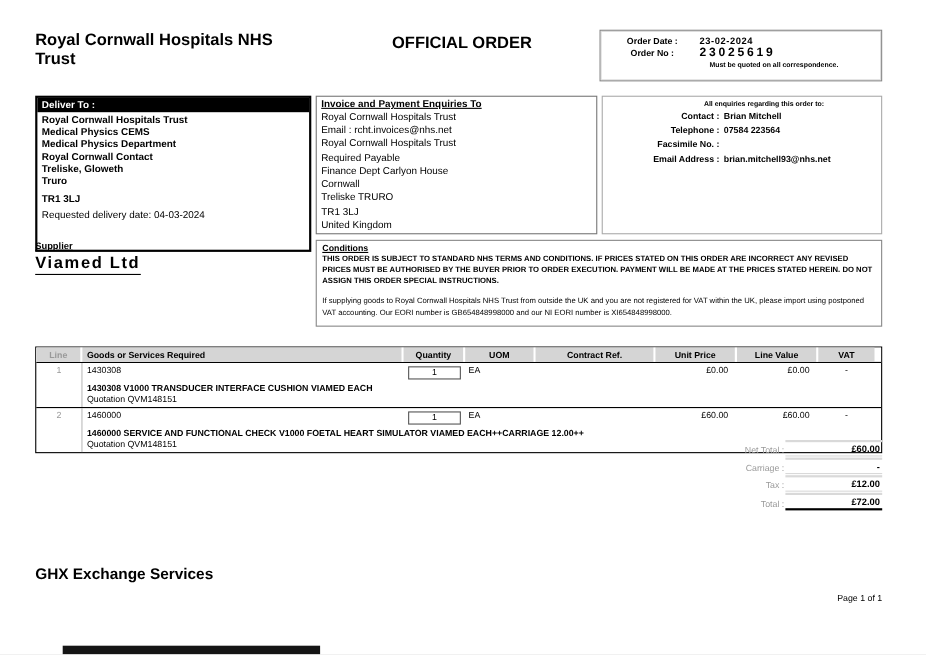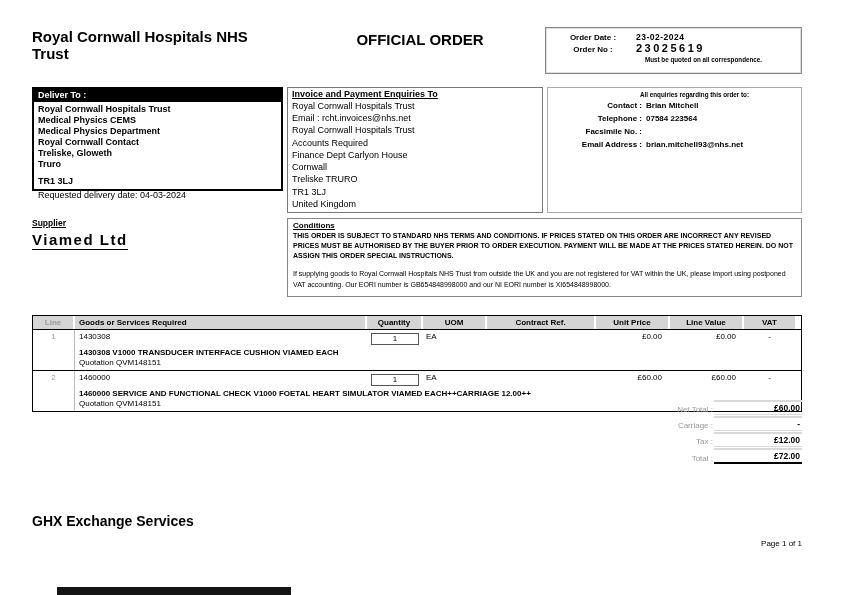--- a/index.html
+++ b/index.html
@@ -27,41 +27,41 @@
     padding: 4px 8px 2px 8px;
   }
   .order-row { display: grid; grid-template-columns: 78px 1fr; column-gap: 4px; align-items: baseline; }
   .order-row .lbl { font-size: 8px; font-weight: bold; text-align: center; }
   .order-date-val { font-size: 8.5px; font-weight: bold; letter-spacing: .5px; }
   .order-no-val { font-size: 11px; font-weight: bold; letter-spacing: 2.5px; }
   .quote-note { font-size: 6.3px; font-weight: bold; text-align: center; margin-top: 2px; padding-left: 60px; }
 
   
   .deliver-box {
-    position: absolute; left: 32px; top: 87px; width: 251px; height: 104px;
+    position: absolute; left: 32px; top: 87px; width: 251px; height: 142px;
     border: 2px solid #000; background: #fff;
   }
   .deliver-header {
     background: #000; color: #fff; font-size: 9px; font-weight: bold;
     padding: 1px 4px 2px 4px;
   }
   .deliver-lines { padding: 2px 4px 0 4px; font-size: 9px; font-weight: bold; line-height: 1.23; }
   .deliver-postcode { padding: 6px 4px 0 4px; font-size: 9px; font-weight: bold; }
   .deliver-reqdate { padding: 4px 4px 0 4px; font-size: 9px; }
 
   .invoice-box {
     position: absolute; left: 287px; top: 87px; width: 256px; height: 126px;
     border: 1px solid #777; padding: 1px 4px;
   }
   .invoice-header { font-size: 9px; font-weight: bold; text-decoration: underline; margin-bottom: 1px; }
   .invoice-lines { font-size: 9px; line-height: 1.36; }
 
   .enquiries-box {
     position: absolute; left: 547px; top: 87px; width: 255px; height: 126px;
-    border: 1px solid #aaa; padding: 3px 2px;
+    border: 1px solid #aaa; padding: 3px 14px;
   }
   .enquiries-heading { font-size: 6.3px; font-weight: bold; text-align: center; padding-left: 40px; margin-bottom: 3px; }
   .enquiry-row { display: grid; grid-template-columns: 92px 1fr; column-gap: 4px; margin-bottom: 4px; }
   .enquiry-row .lbl { font-size: 8px; font-weight: bold; text-align: right; }
   .enquiry-row .val { font-size: 8px; font-weight: bold; }
 
   
   .supplier-label {
     position: absolute; left: 32px; top: 218px;
     font-size: 8.5px; font-weight: bold; text-decoration: underline;
@@ -161,21 +161,21 @@
     <div class="deliver-postcode">TR1 3LJ</div>
     <div class="deliver-reqdate">Requested delivery date: 04-03-2024</div>
   </div>
 
   <div class="invoice-box">
     <div class="invoice-header">Invoice and Payment Enquiries To</div>
     <div class="invoice-lines">
       <div>Royal Cornwall Hospitals Trust</div>
       <div>Email : rcht.invoices@nhs.net</div>
       <div>Royal Cornwall Hospitals Trust</div>
-      <div>Accounts Required</div>
+      <div>Required Payable</div>
       <div>Finance Dept Carlyon House</div>
       <div>Cornwall</div>
       <div>Treliske TRURO</div>
       <div>TR1 3LJ</div>
       <div>United Kingdom</div>
     </div>
   </div>
 
   <div class="enquiries-box">
     <div class="enquiries-heading">All enquiries regarding this order to:</div>

